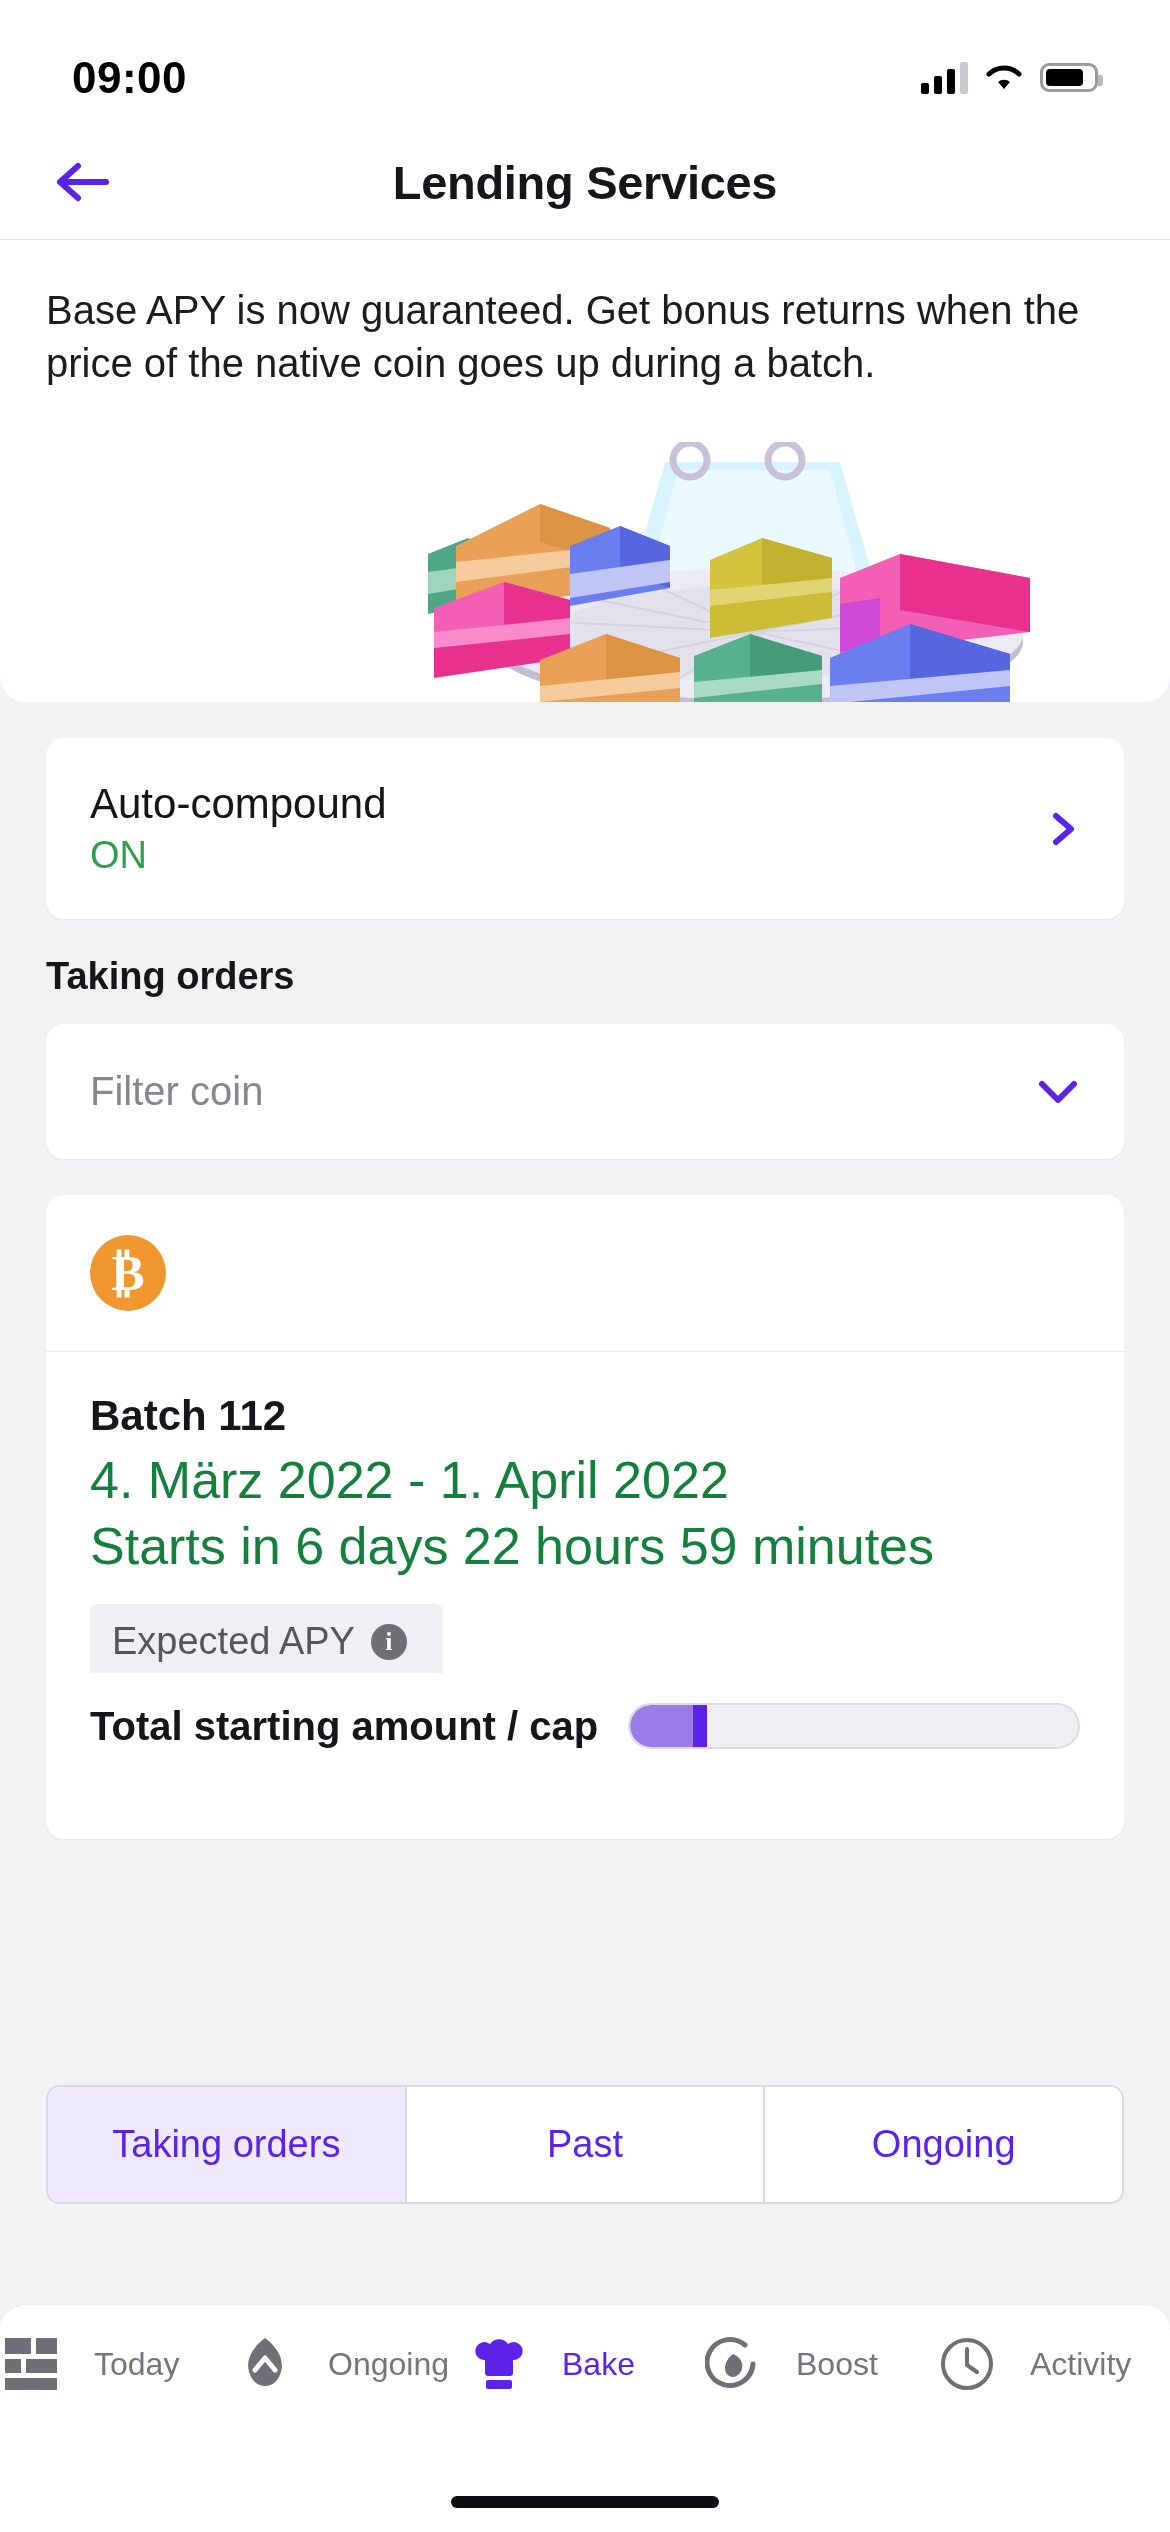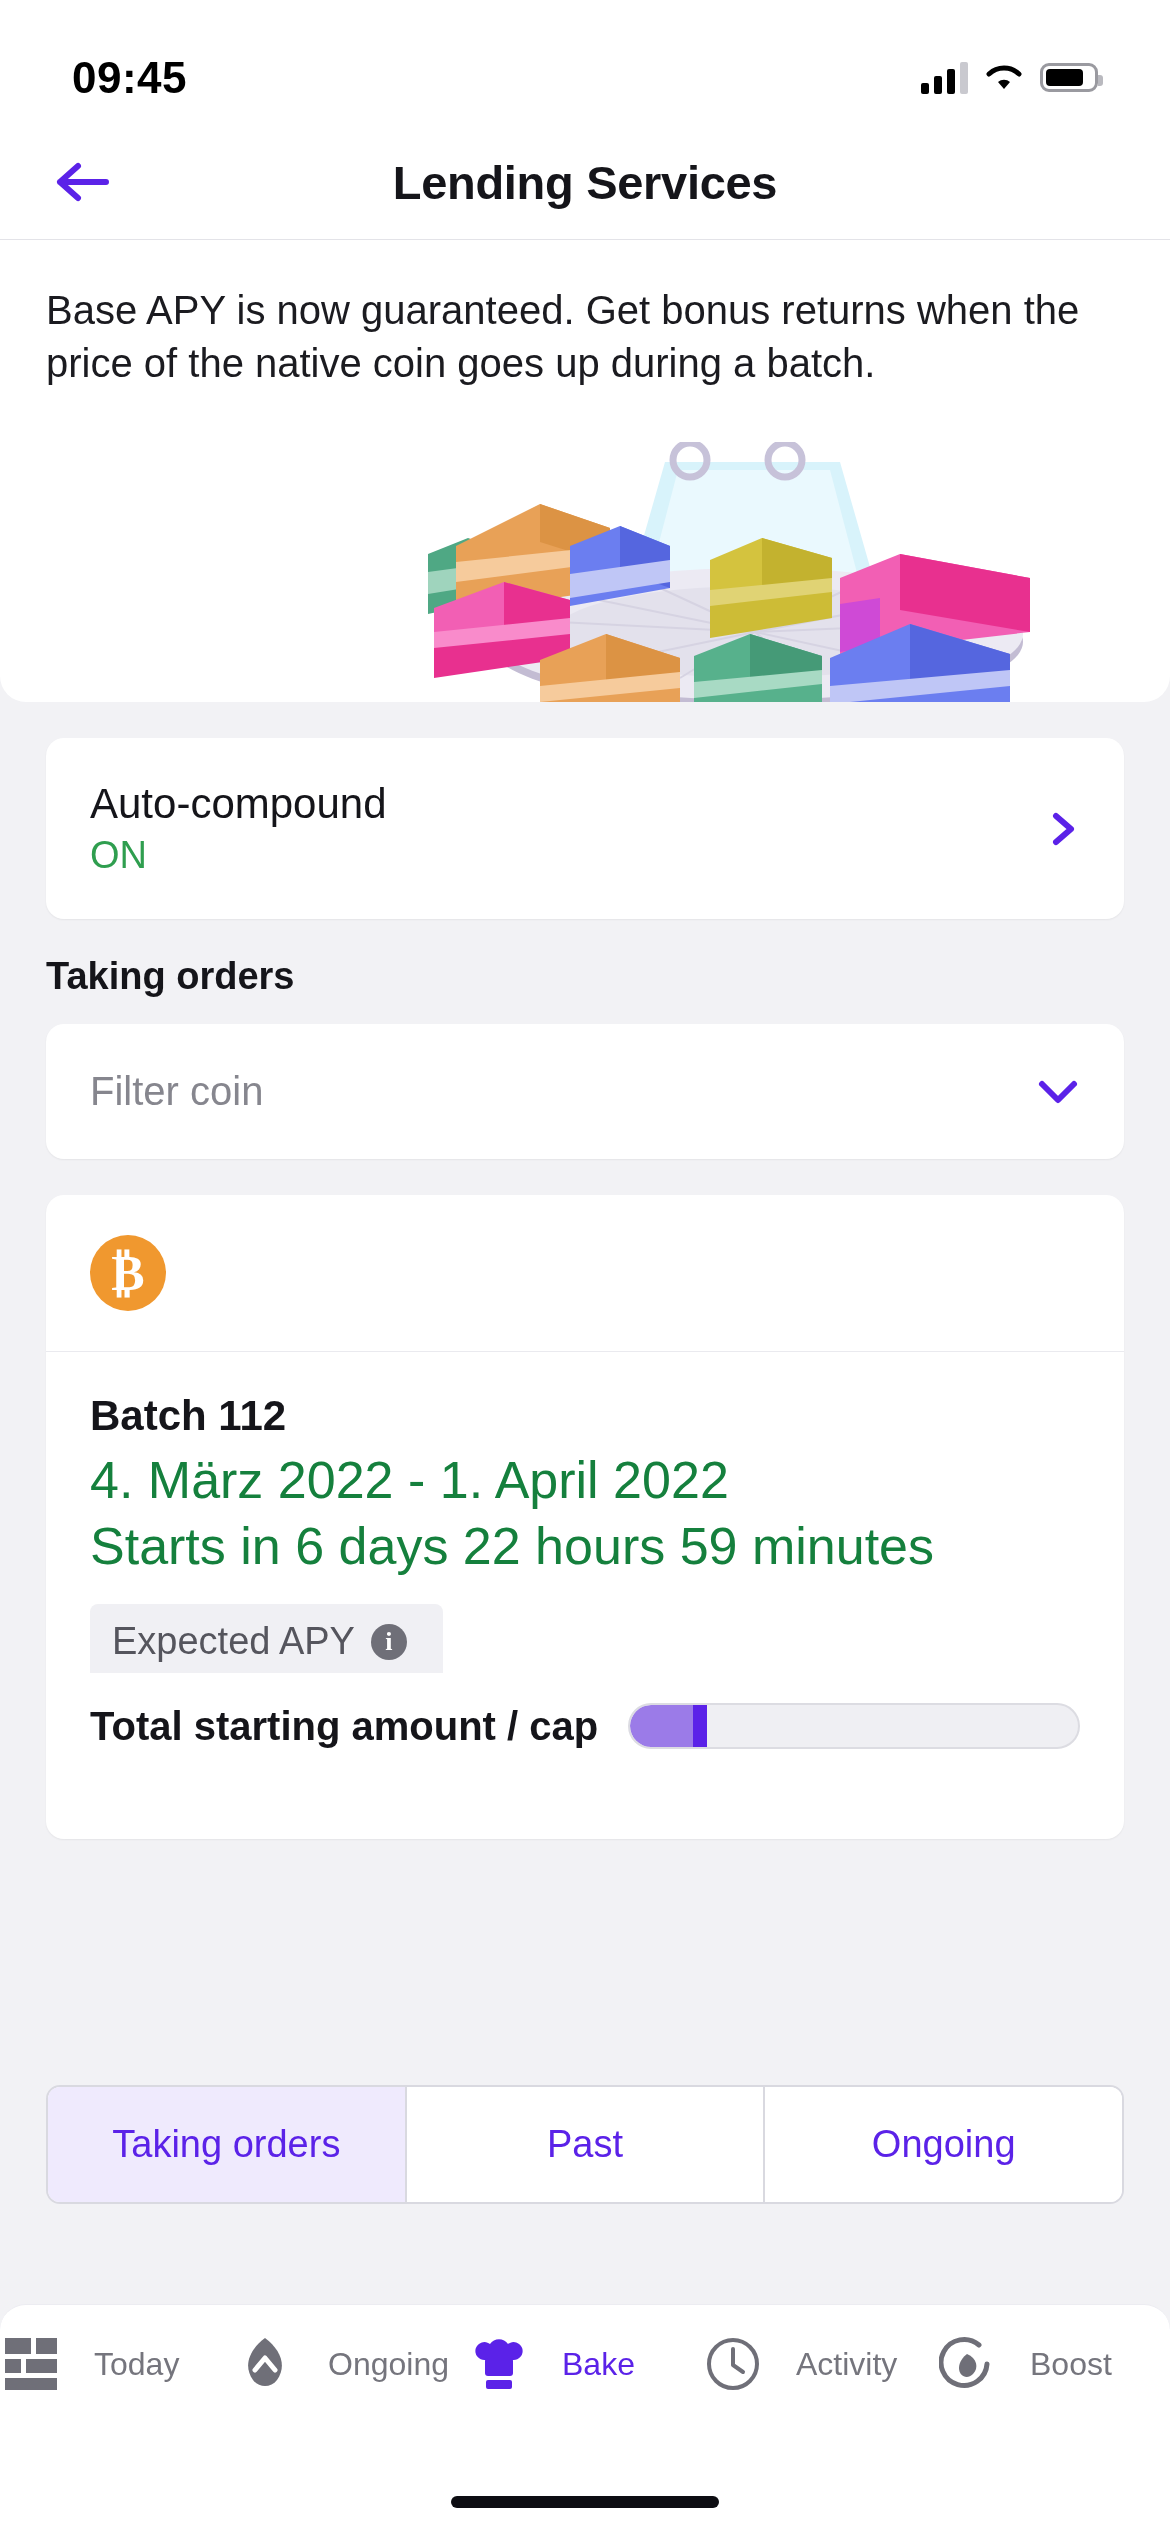--- a/index.html
+++ b/index.html
@@ -161,21 +161,21 @@
     position: absolute; bottom: 24px; left: 50%; transform: translateX(-50%);
     width: 268px; height: 12px; background: #0d0d12; border-radius: 8px; z-index: 12;
   }
 </style>
 </head>
 <body>
 
 <div class="phone">
 
   <div class="statusbar">
-    <div class="status-time">09:45</div>
+    <div class="status-time">09:00</div>
     <div class="status-icons">
       <span class="signal">
           <i></i>
           <i></i>
           <i></i>
           <i></i>
         </span>
       <svg width="40" height="30" viewBox="0 0 40 30">
         <path d="M20 26 L14 19 a9 9 0 0 1 12 0 Z" fill="#000"></path>
         <path d="M5 11 a22 22 0 0 1 30 0" stroke="#000" stroke-width="5" fill="none" stroke-linecap="round"></path>
@@ -372,32 +372,32 @@
           <rect x="14" y="22" width="28" height="18" rx="3" fill="#5b22e8"></rect>
           <rect x="15" y="44" width="26" height="9" rx="2" fill="#5b22e8"></rect>
         </svg>
       </span>
       <span class="navlabel">Bake</span>
     </div>
 
     <div class="navitem">
       <span class="navicon">
         <svg width="56" height="56" viewBox="0 0 56 56">
+          <path d="M40 9 a23 23 0 1 0 8 19" stroke="#6f6f78" stroke-width="5" fill="none" stroke-linecap="round"></path>
+          <path d="M28 18 C38 22 40 32 34 38 C28 44 20 40 20 32 C20 26 24 21 28 18 Z" fill="#6f6f78"></path>
+        </svg>
+      </span>
+      <span class="navlabel">Boost</span>
+    </div>
+
+    <div class="navitem">
+      <span class="navicon">
+        <svg width="56" height="56" viewBox="0 0 56 56">
           <circle cx="28" cy="28" r="24" stroke="#6f6f78" stroke-width="4" fill="none"></circle>
           <path d="M28 13 L28 29 L38 36" stroke="#6f6f78" stroke-width="4" fill="none" stroke-linecap="round" stroke-linejoin="round"></path>
         </svg>
       </span>
       <span class="navlabel">Activity</span>
     </div>
-
-    <div class="navitem">
-      <span class="navicon">
-        <svg width="56" height="56" viewBox="0 0 56 56">
-          <path d="M40 9 a23 23 0 1 0 8 19" stroke="#6f6f78" stroke-width="5" fill="none" stroke-linecap="round"></path>
-          <path d="M28 18 C38 22 40 32 34 38 C28 44 20 40 20 32 C20 26 24 21 28 18 Z" fill="#6f6f78"></path>
-        </svg>
-      </span>
-      <span class="navlabel">Boost</span>
-    </div>
   </div>
 
   <div class="homebar"></div>
 </div>
 
 </body></html>

